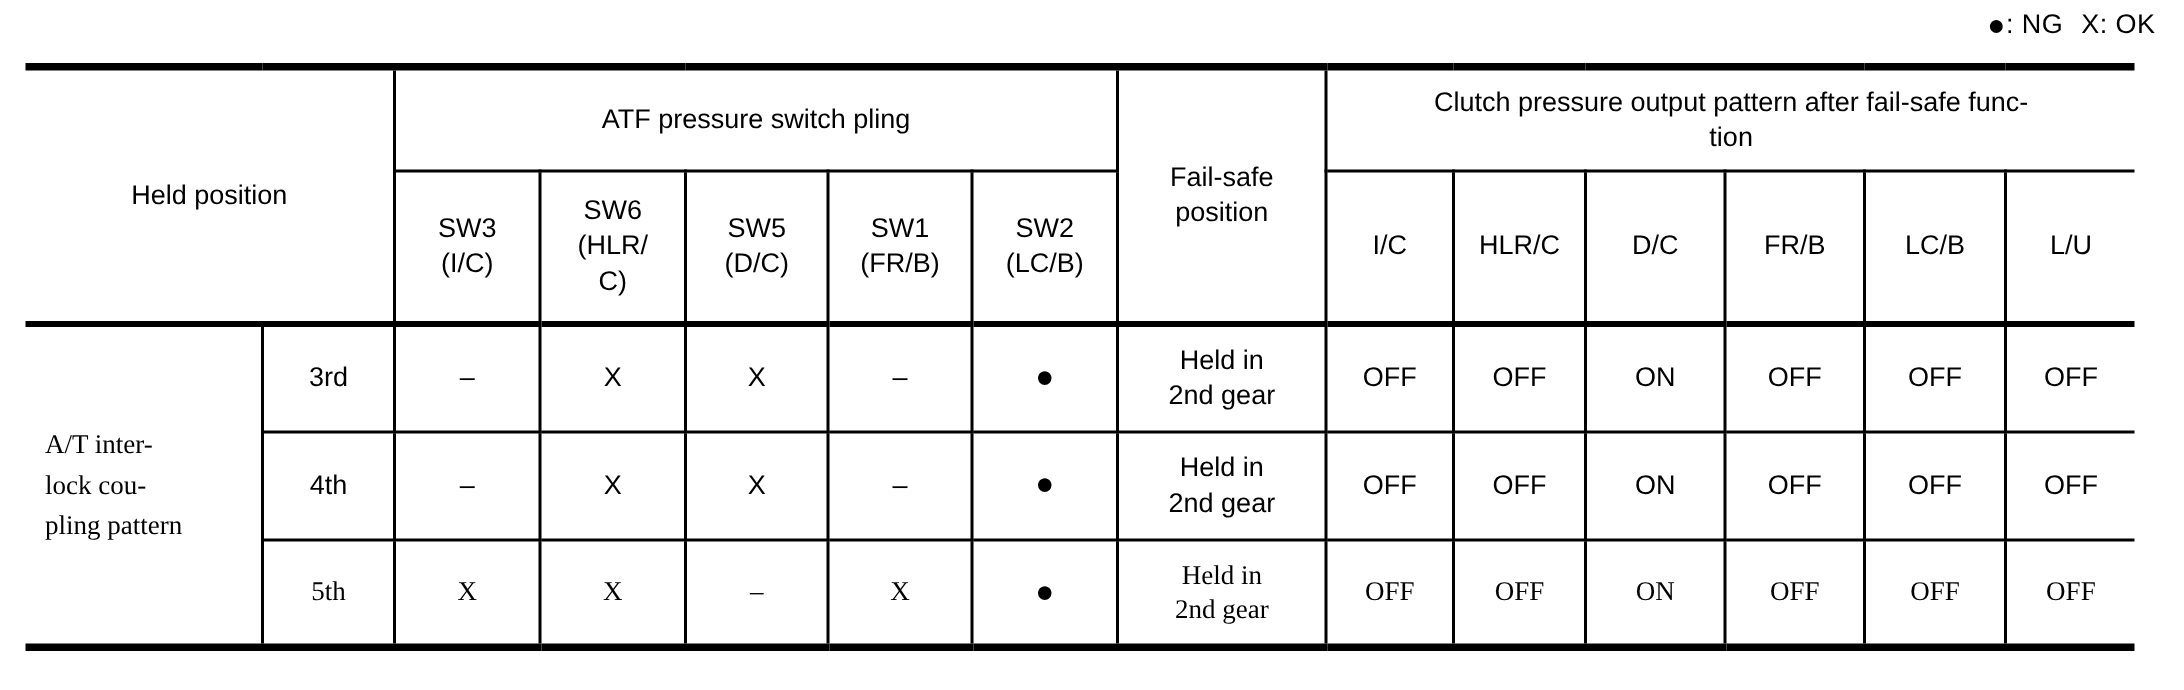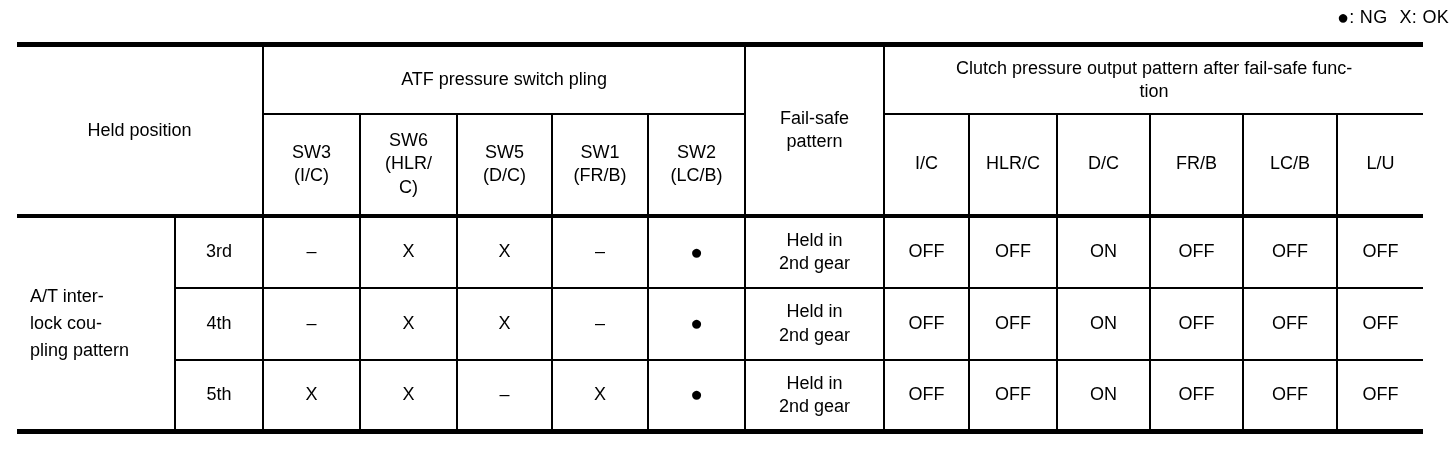--- a/index.html
+++ b/index.html
@@ -8,21 +8,21 @@
     width: 1456px; height: 460px;
     background: #fff;
     color: #000;
     font-family: "Liberation Sans", "DejaVu Sans", sans-serif;
     overflow: hidden;
     position: relative;
   }
   .legend {
     position: absolute;
     top: 6px;
-    right: 7px;
+    right: 19px;
     font-size: 18px;
     letter-spacing: 0.3px;
     white-space: nowrap;
   }
   .legend .sym-dot {
     font-size: 20px;
     vertical-align: -1px;
   }
   .legend .ok-part { margin-left: 12px; }
   table.fs-table {
@@ -40,21 +40,21 @@
     font-size: 18px;
     line-height: 1.28;
     white-space: pre-line;
     padding: 0 3px;
   }
   tr.group-row { height: 69px; }
   tr.sub-row   { height: 102px; margin-top: 24px; }
   tbody tr     { height: 72px; }
   .top-rule    { border-top: 5px solid #000; }
   .hsep        { border-bottom: 4px solid #000; }
-  .bottom-rule { border-bottom: 5px solid #000; }
+  .bottom-rule { border-bottom: 5px solid #000; font-family: Liberation Serif, serif; }
   .no-left     { border-left: none; }
   .no-right    { border-right: none; }
   .left-label {
     text-align: left;
     padding-left: 13px;
     line-height: 1.5;
   }
   td.dot-cell { font-size: 21px; }
 </style>
 </head>
@@ -79,21 +79,21 @@
       <col style="width:93px">
       <col style="width:93px">
       <col style="width:94px">
       <col style="width:86px">
   </colgroup>
   <thead>
     <tr class="group-row">
       <td colspan="2" rowspan="2" class="no-left top-rule hsep">Held position</td>
       <td colspan="5" class="top-rule">ATF pressure switch pling</td>
       <td rowspan="2" class="top-rule hsep">Fail-safe
-pattern</td>
+position</td>
       <td colspan="6" class="top-rule no-right">Clutch pressure output pattern after fail-safe func-
 tion</td>
     </tr>
     <tr class="sub-row">
       <td class="hsep">SW3
 (I/C)</td>
       <td class="hsep">SW6
 (HLR/
 C)</td>
       <td class="hsep">SW5

